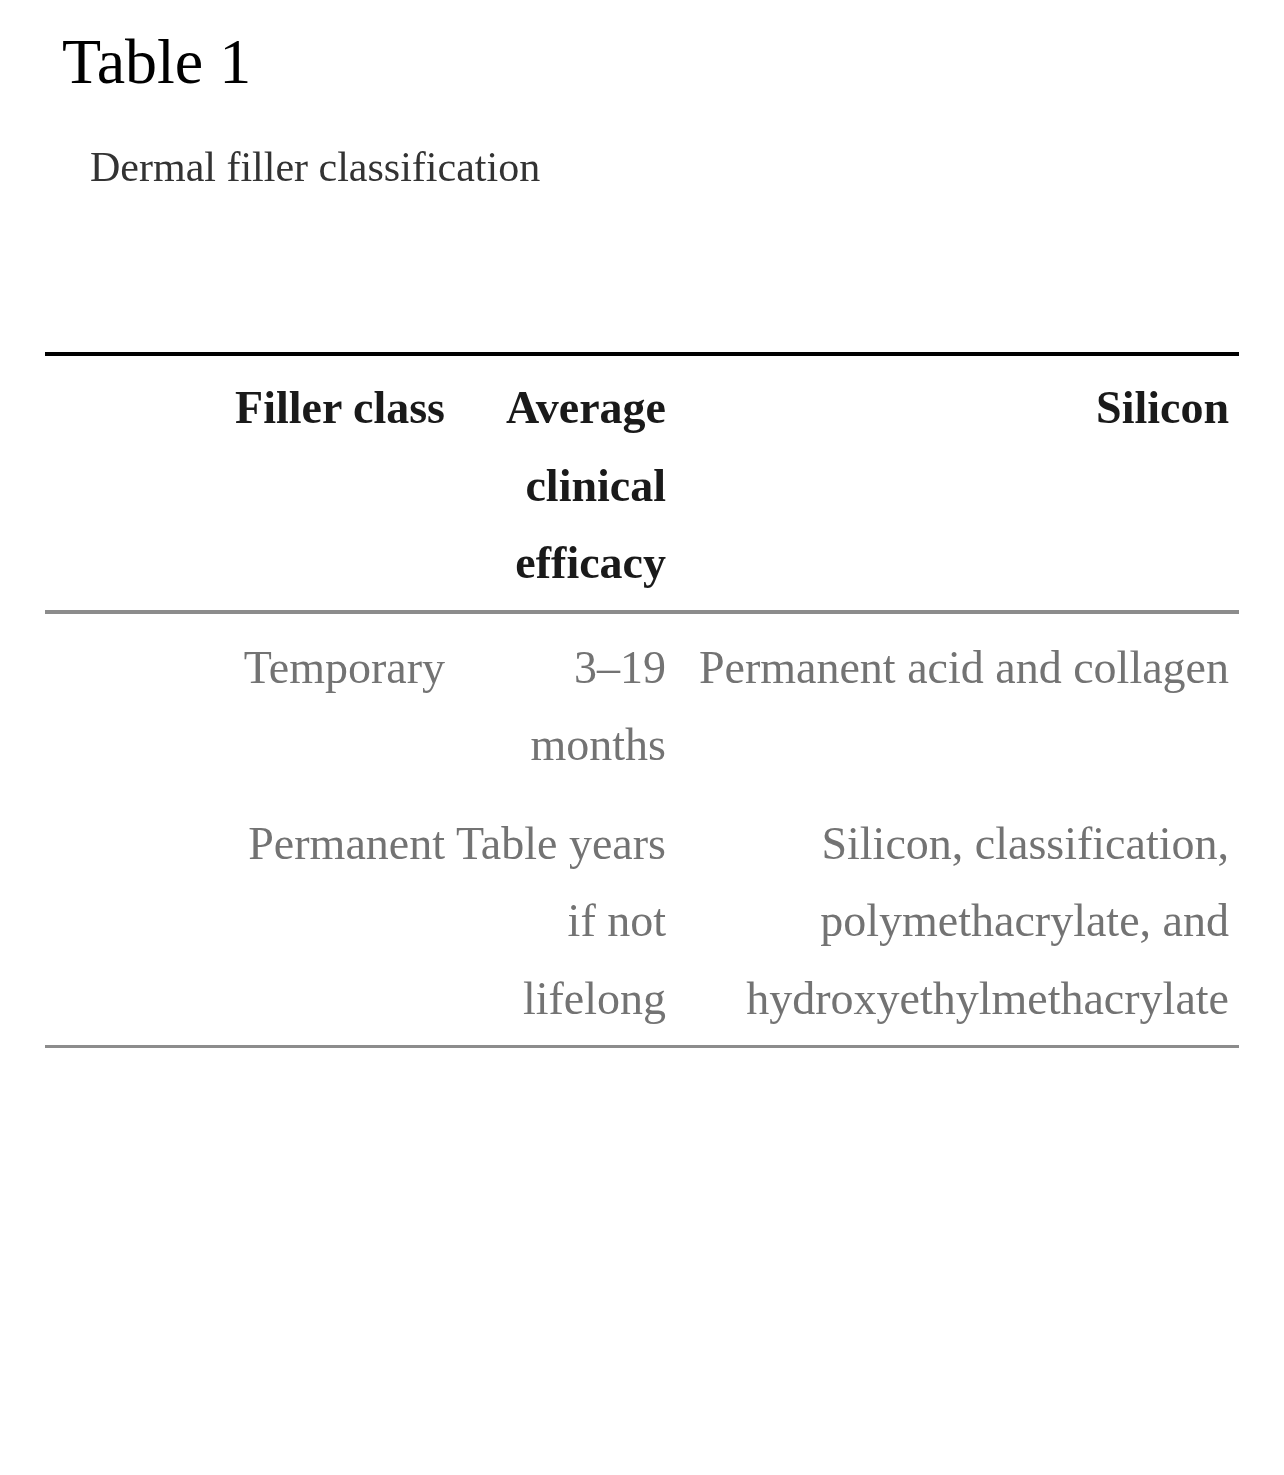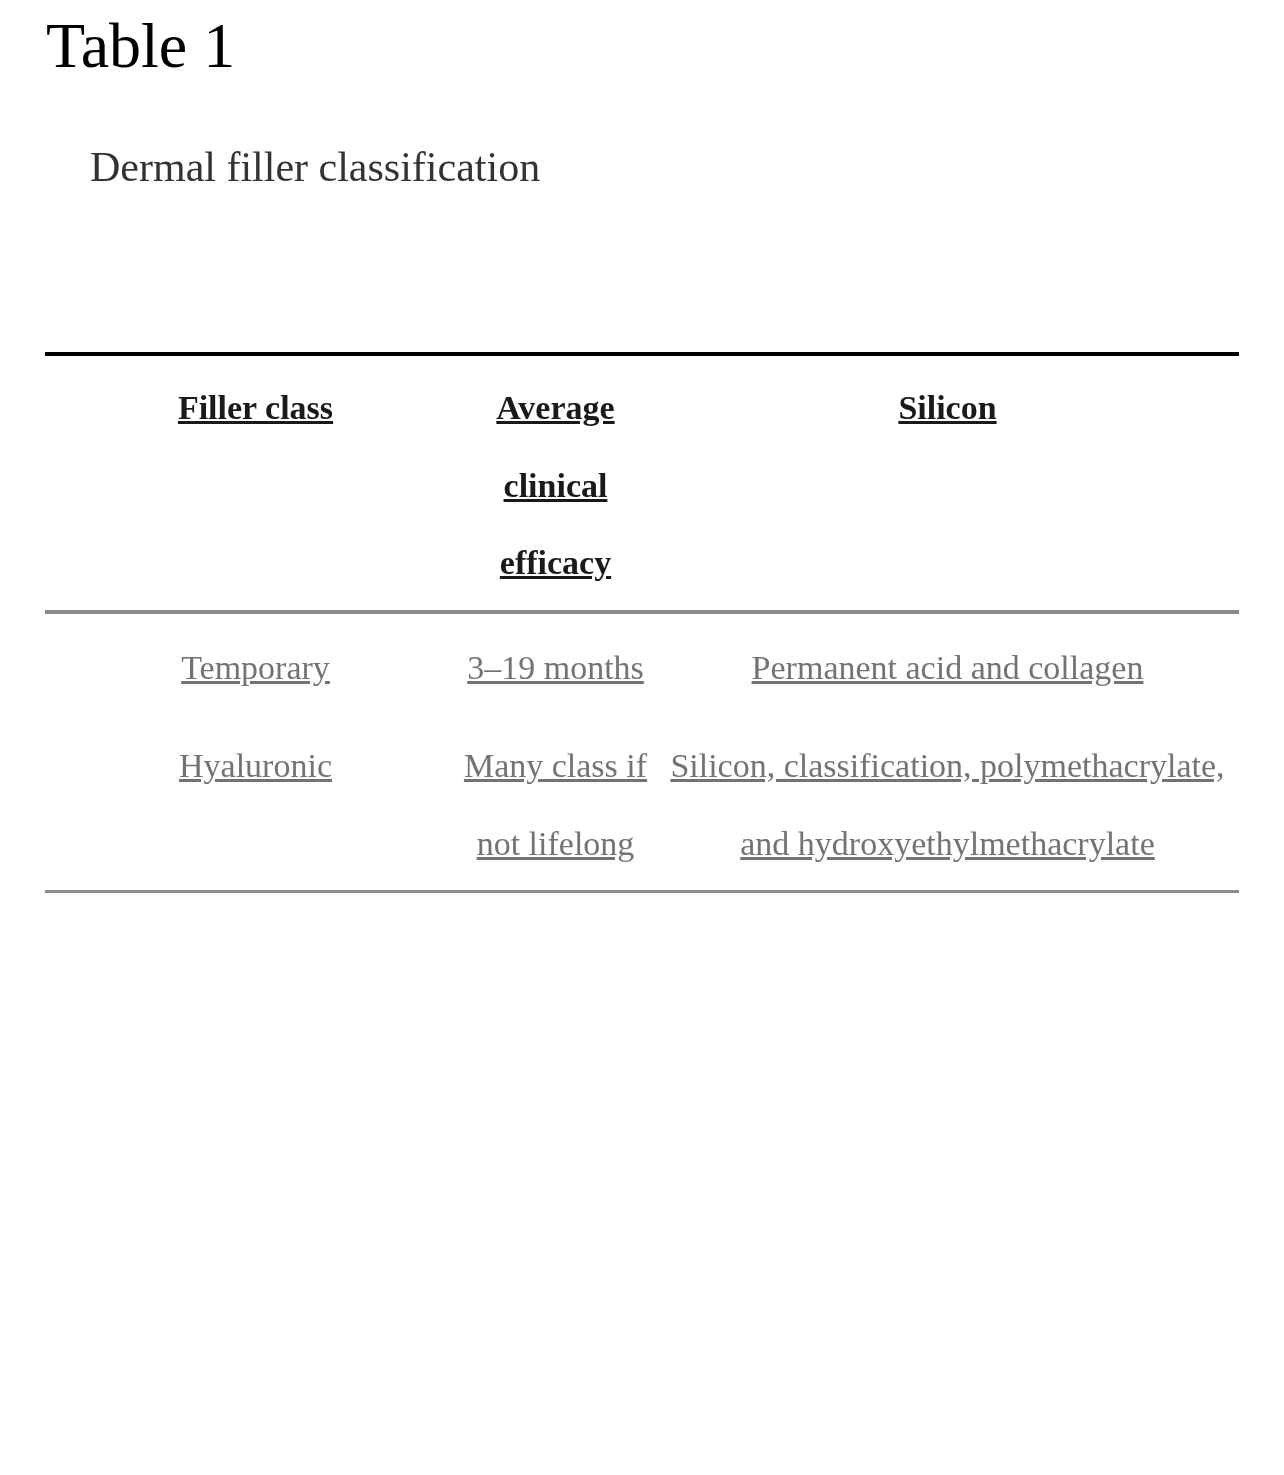--- a/index.html
+++ b/index.html
@@ -2,35 +2,35 @@
 <html><head>
 <meta charset="utf-8">
 <style>
   html, body { margin: 0; padding: 0; background: #ffffff; }
   body {
     width: 1284px; height: 1475px; position: relative; overflow: hidden;
     font-family: "Liberation Serif", "DejaVu Serif", serif; color: #222;
   }
   .title {
     position: absolute; left: 46px; top: 8px;
-    font-size: 64px; line-height: 76px; color: #000; font-weight: normal; margin: 0;
+    font-size: 64px; line-height: 76px; color: #000; font-weight: normal; margin: 16px;
   }
   .caption {
     position: absolute; left: 46px; top: 142px;
     font-size: 42px; line-height: 50px; color: #333; margin-left: 44px;
   }
   .tbl-wrap {
     position: absolute; left: 45px; top: 352px; width: 1194px;
   }
   table { border-collapse: collapse; width: 100%; table-layout: fixed; }
   thead tr { border-top: 4px solid #000; border-bottom: 4px solid #8c8c8c; }
   tbody tr:last-child { border-bottom: 3px solid #8c8c8c; }
   th, td {
-    text-align: center; vertical-align: top;
-    font-size: 34px; line-height: 77.5px; padding: 0; text-decoration: underline;
+    text-align: right; vertical-align: top;
+    font-size: 46px; line-height: 77.5px; padding: 0;
   }
   th { font-weight: bold; color: #1a1a1a; padding-top: 13px; padding-bottom: 8px; }
   td { color: #737373; padding-top: 15px; padding-bottom: 6px; }
   .c1 { width: 400px; padding-left: 21px; }
   .c2 { width: 221px; }
   .c3 { padding-right: 10px; }
   tbody tr:last-child td { padding-bottom: 8px; }
   .sc { font-variant: small-caps; }
 </style>
 </head>
@@ -53,19 +53,19 @@
         <th class="c3">Silicon</th>
       </tr>
     </thead>
     <tbody>
       <tr>
         <td class="c1">Temporary</td>
         <td class="c2">3–19 months</td>
         <td class="c3">Permanent acid and collagen</td>
       </tr>
       <tr>
-        <td class="c1">Hyaluronic</td>
-        <td class="c2">Many class if not lifelong</td>
+        <td class="c1">Permanent</td>
+        <td class="c2">Table years if not lifelong</td>
         <td class="c3">Silicon, classification, polymethacrylate, and hydroxyethylmethacrylate</td>
       </tr>
     </tbody>
   </table>
 </div>
 
 </body></html>

